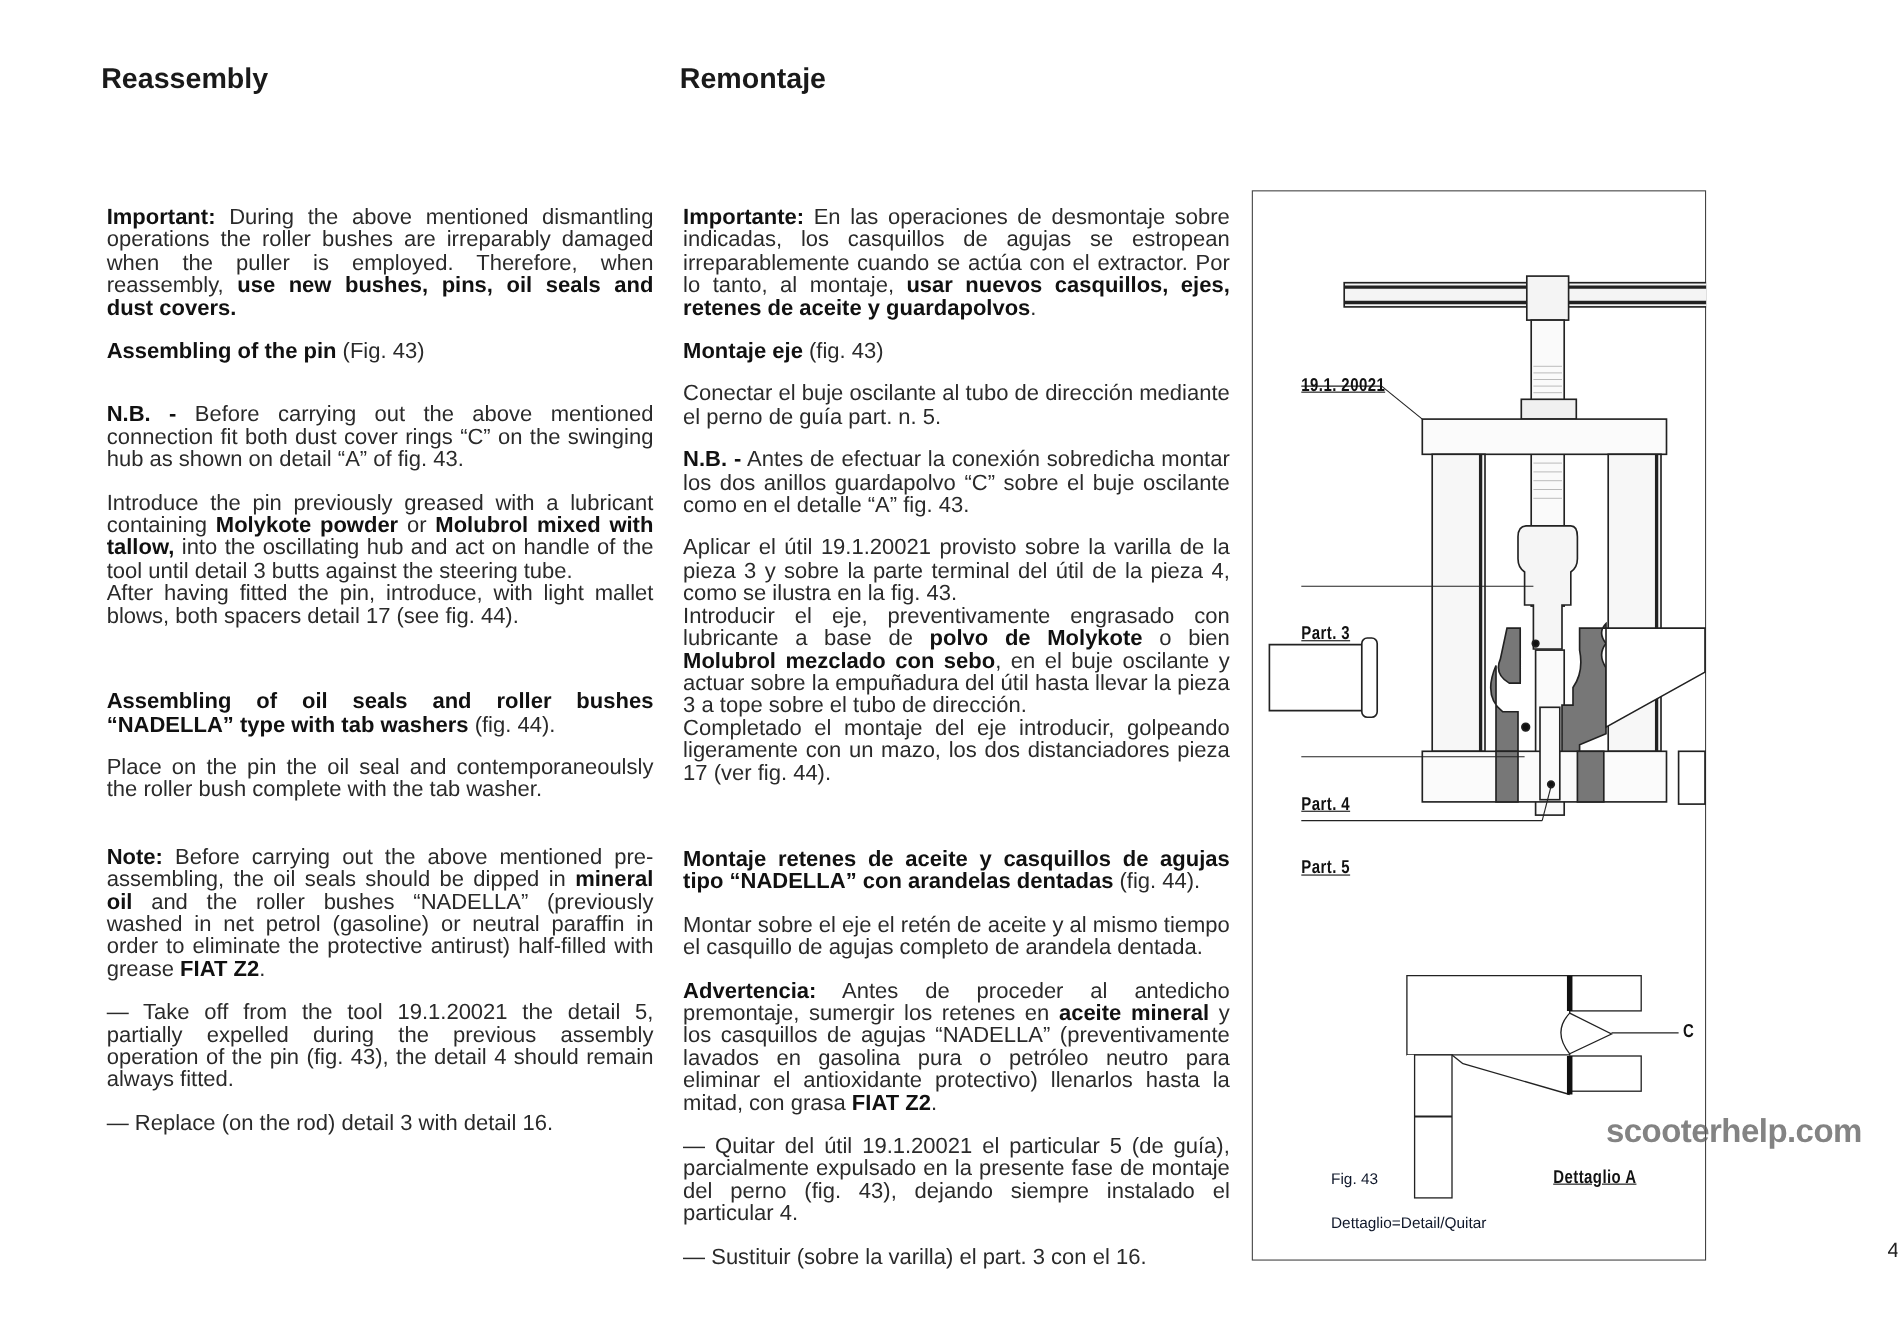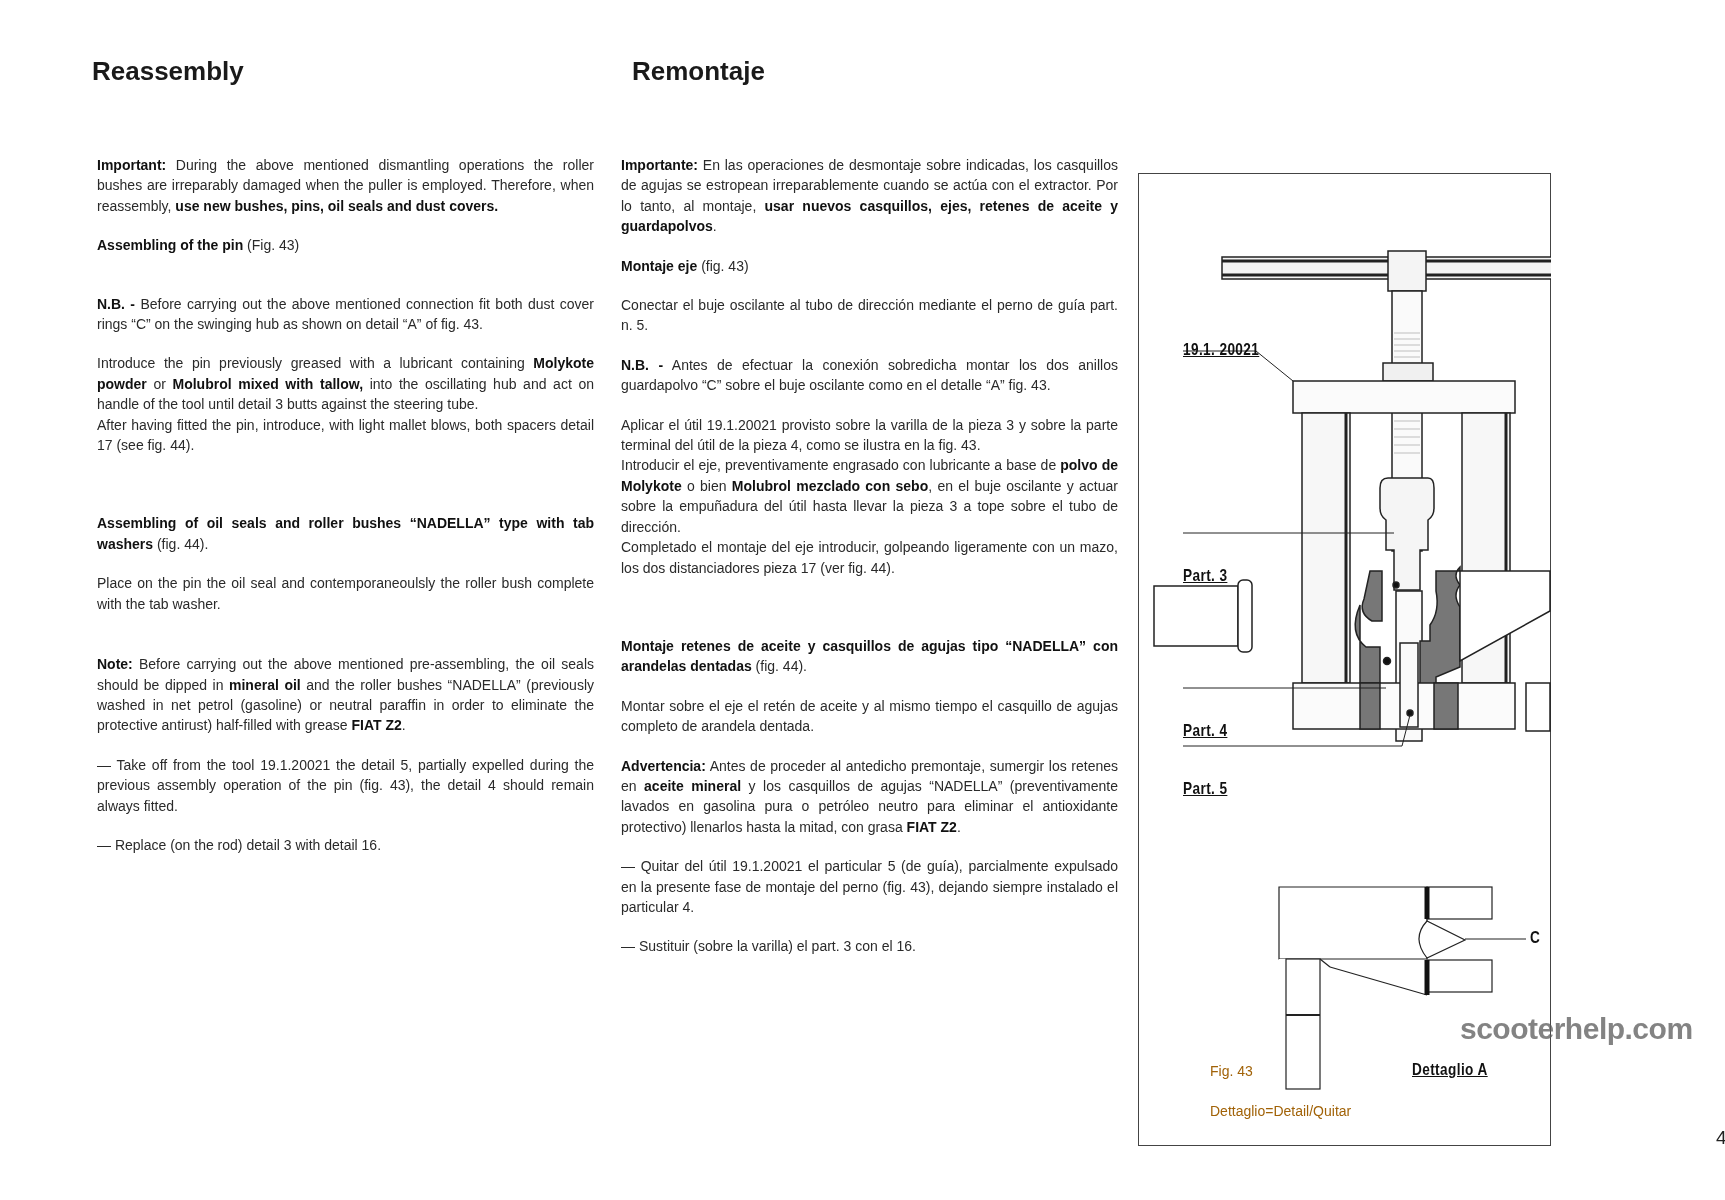--- a/index.html
+++ b/index.html
@@ -1,34 +1,34 @@
 <!DOCTYPE html>
 <html><head>
 <meta charset="utf-8">
 <style>
   html,body{margin:0;padding:0;background:#fff;}
   body{width:1725px;height:1200px;position:relative;overflow:hidden;font-family:"Liberation Sans",sans-serif;color:#222;}
   .heading{position:absolute;top:56px;font-size:26px;font-weight:bold;color:#1a1a1a;}
-  .col{position:absolute;top:155px;width:497px;font-size:14px;line-height:20.4px;color:#2a2a2a;}
+  .col{position:absolute;top:188px;width:497px;font-size:20px;line-height:20.4px;color:#2a2a2a;}
   .col p{margin:0;text-align:justify;}
   .col b{color:#111;}
   .gap-s{height:19px;}
   .gap-m{height:40px;}
   .gap-l{height:58px;}
   #figure-frame{position:absolute;left:1138px;top:173px;width:413px;height:973px;border:1.5px solid #444;box-sizing:border-box;}
   .lbl{font-family:"Liberation Sans",sans-serif;font-weight:bold;font-size:17px;text-decoration:underline;position:absolute;letter-spacing:0.5px;transform:scaleX(0.8);transform-origin:left;color:#111;}
-  .fig-caption{position:absolute;font-size:14px;color:#a16207;}
+  .fig-caption{position:absolute;font-size:14px;color:#0f172a;}
   #page-number{position:absolute;left:1672px;top:1127px;font-size:19px;color:#222;margin-left:44px;}
   #watermark{position:absolute;left:1460px;top:1012px;font-size:30px;font-weight:bold;color:rgba(90,90,90,0.75);letter-spacing:-0.5px;}
 </style>
 </head>
 <body>
 
 <div class="heading" style="left:92px;">Reassembly</div>
-<div class="heading" style="left:632px;">Remontaje</div>
+<div class="heading" style="left:618px;">Remontaje</div>
 
 <div class="col" style="left:97px;">
   <p><b>Important:</b><span> During the above mentioned dismantling operations the roller bushes are irreparably damaged when the puller is employed. Therefore, when reassembly, </span><b>use new bushes, pins, oil seals and dust covers.</b></p>
   <div class="gap-s"></div>
   <p><b>Assembling of the pin</b><span> (Fig. 43)</span></p>
   <div class="gap-s"></div>
   <div class="gap-s"></div>
   <p><b>N.B. -</b><span> Before carrying out the above mentioned connection fit both dust cover rings “C” on the swinging hub as shown on detail “A” of fig. 43.</span></p>
   <div class="gap-s"></div>
   <p><span>Introduce the pin previously greased with a lubricant containing </span><b>Molykote powder</b><span> or </span><b>Molubrol mixed with tallow,</b><span> into the oscillating hub and act on handle of the tool until detail 3 butts against the steering tube.</span></p>

